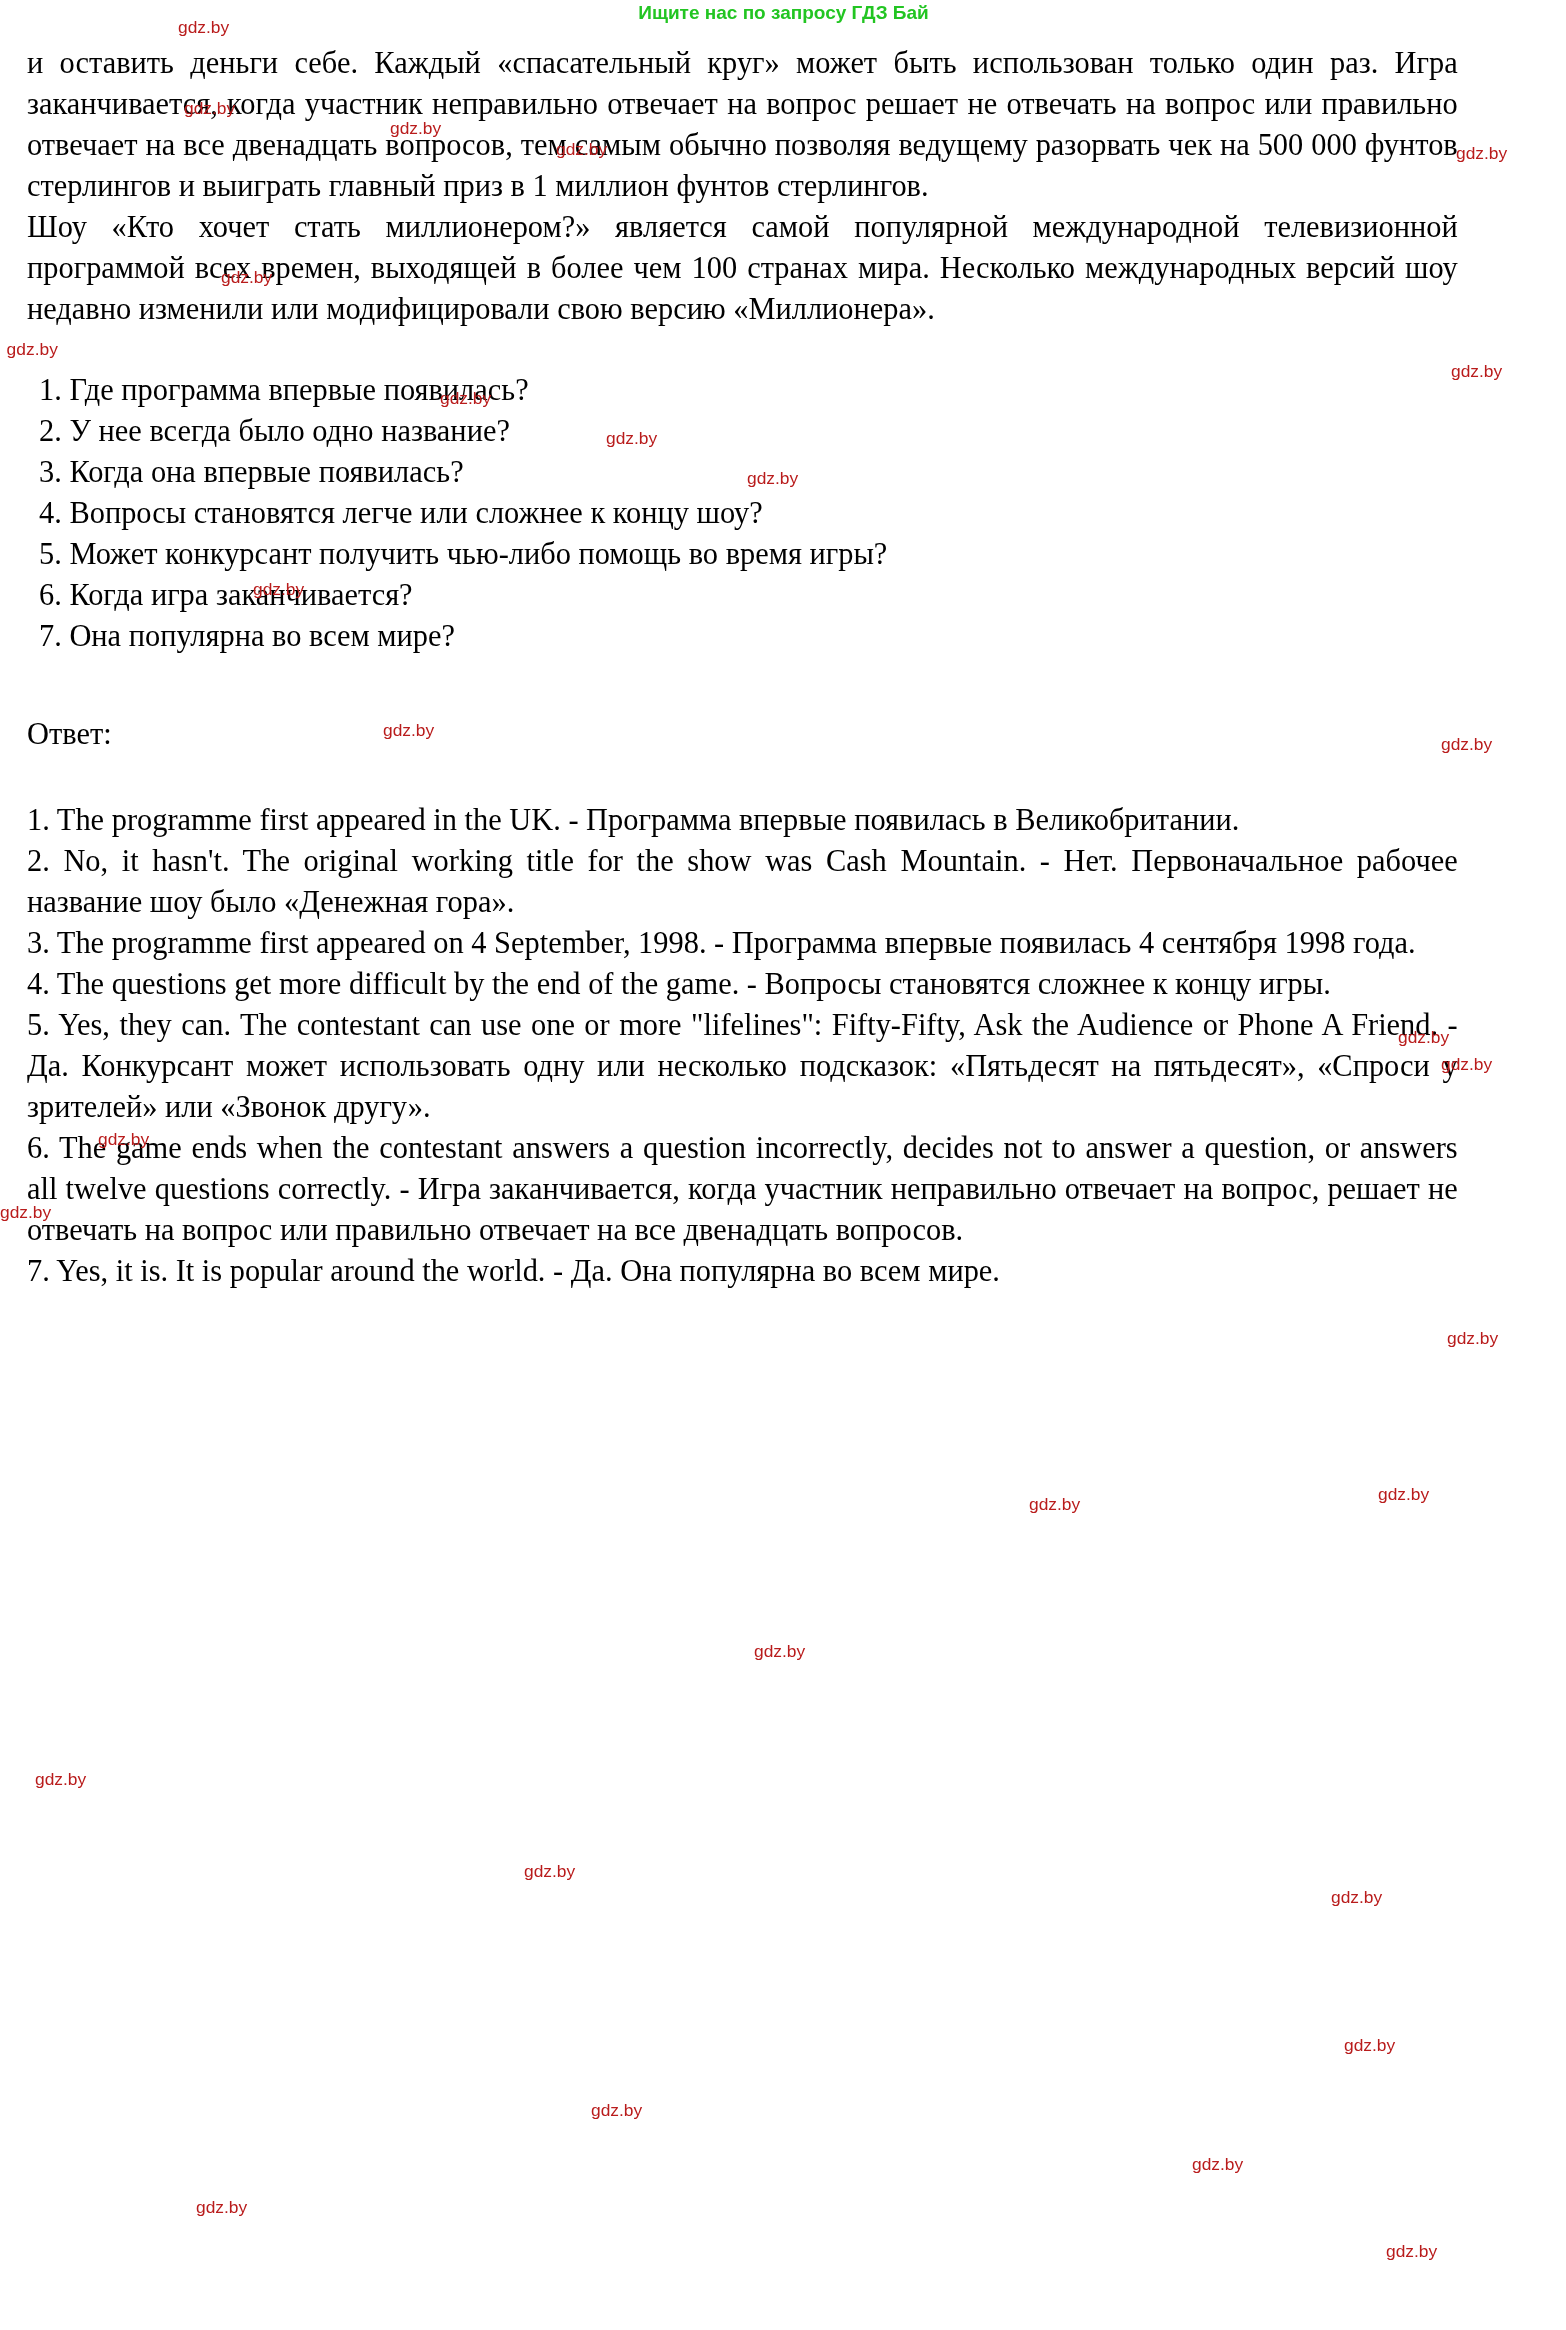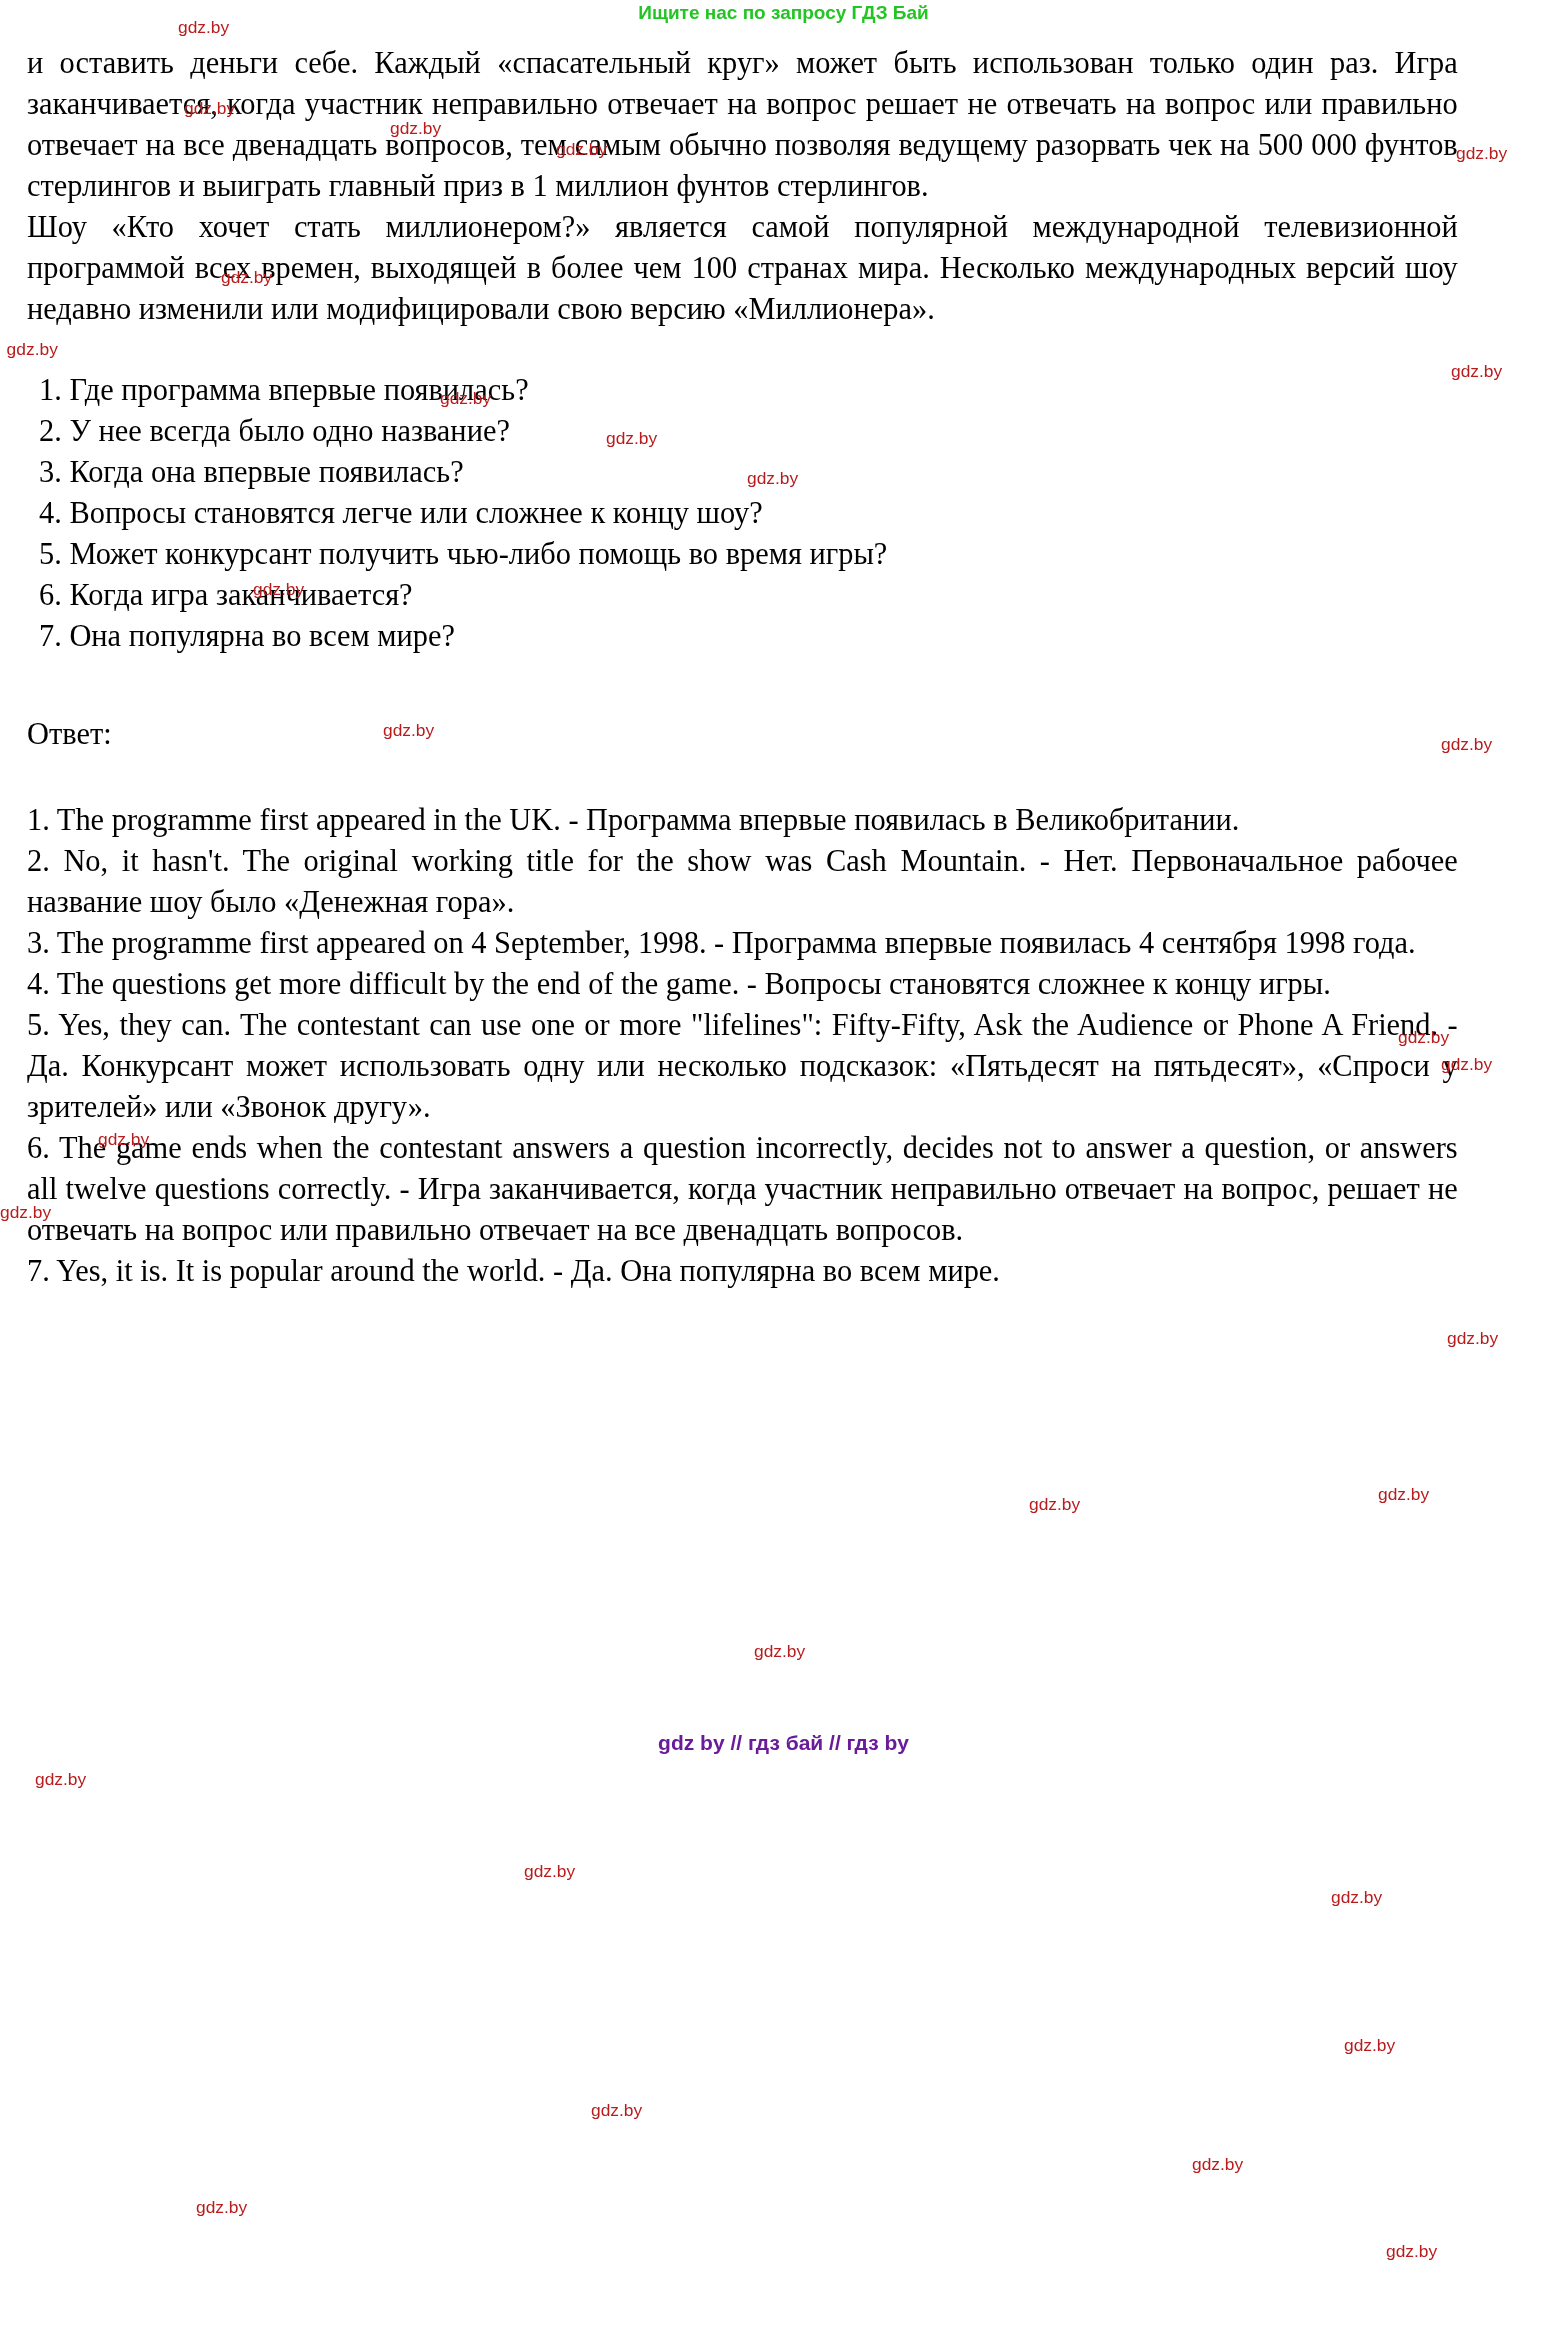--- a/index.html
+++ b/index.html
@@ -193,16 +193,15 @@
       <span class="wm" style="left: 35px; top: 1769px;">gdz.by</span>
       <span class="wm" style="left: 524px; top: 1861px;">gdz.by</span>
       <span class="wm" style="left: 1331px; top: 1887px;">gdz.by</span>
       <span class="wm" style="left: 1344px; top: 2035px;">gdz.by</span>
       <span class="wm" style="left: 591px; top: 2100px;">gdz.by</span>
       <span class="wm" style="left: 1192px; top: 2154px;">gdz.by</span>
       <span class="wm" style="left: 196px; top: 2197px;">gdz.by</span>
       <span class="wm" style="left: 1386px; top: 2241px;">gdz.by</span>
     </div>
 
-  <div class="site-footer">gdz by  //  гдз бай  //  гдз by</div>
 
 </div>
 
 
 </body></html>

